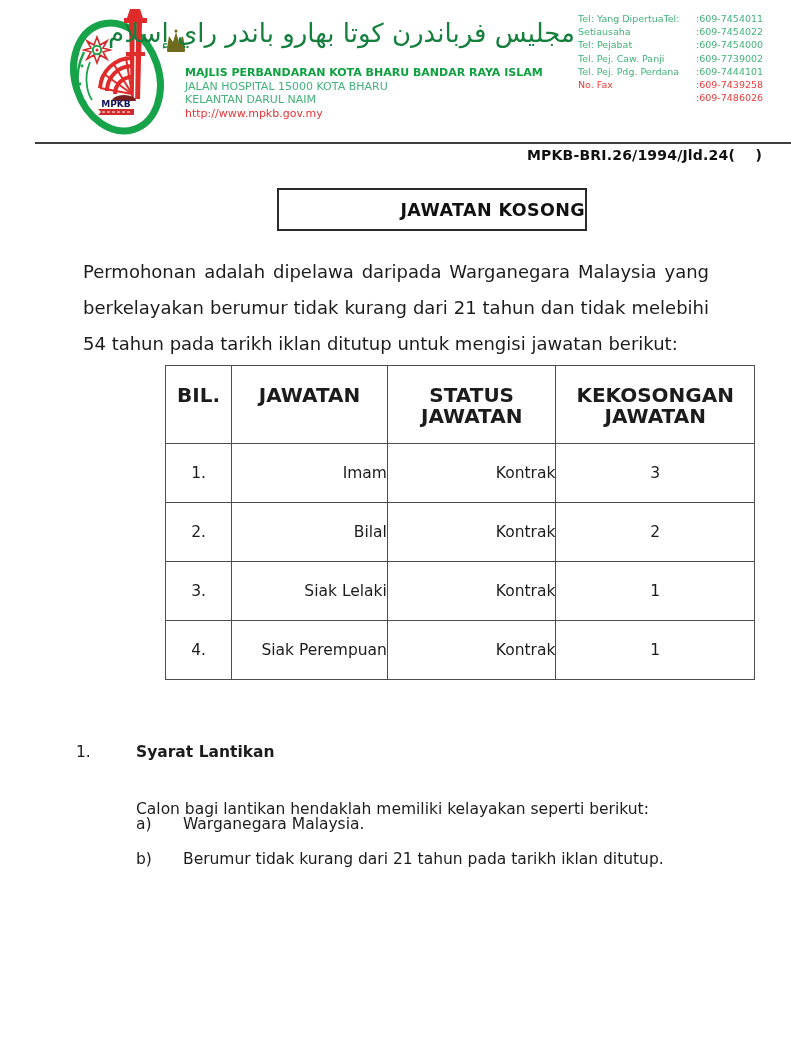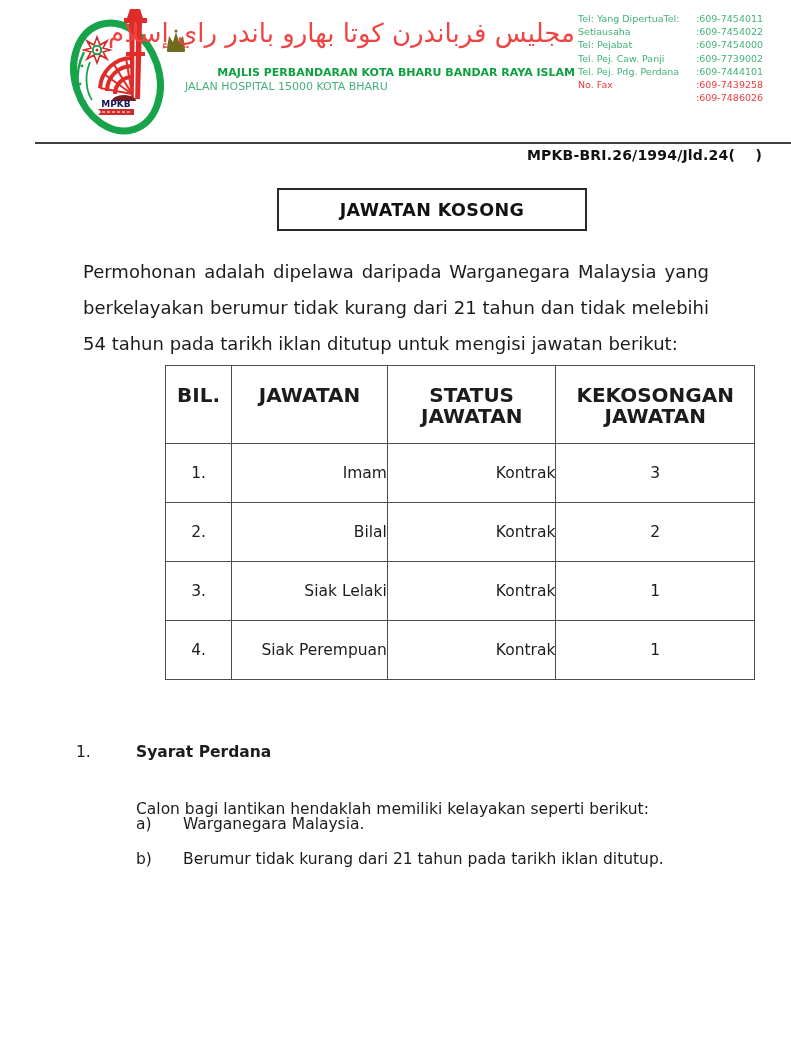--- a/index.html
+++ b/index.html
@@ -6,41 +6,41 @@
   body { background:#888; font-family:"DejaVu Sans", sans-serif; }
   #page {
     position:relative; width:791px; height:1046px; background:#ffffff;
     margin:0 auto; overflow:hidden; color:#1c1c1c;
   }
   
   #logo { position:absolute; left:60px; top:6px; width:128px; height:134px; }
   .jawi {
     position:absolute; left:183px; top:8px; width:392px; height:52px;
     direction:rtl; text-align:right; font-size:26px; line-height:50px;
-    color:#ef4444; white-space:nowrap;
+    color:#15803d; white-space:nowrap;
   }
   .org-block { position:absolute; left:185px; top:66px; width:390px; }
-  .org-name   { font-size:11px; font-weight:bold; color:#0ca13e; line-height:13.5px;text-align:right; }
+  .org-name   { font-size:11px; font-weight:bold; color:#0ca13e; line-height:13.5px; }
   .org-addr   { font-size:11px; color:#43b279; line-height:13.5px; }
   .org-site   { font-size:11px; color:#e53535; line-height:13.5px; }
   .contacts { position:absolute; left:578px; top:12px; width:205px; font-size:9.5px; line-height:13.2px; }
   .contact-row { display:flex; }
   .contact-label { width:118px; }
   .contact-value { width:87px; }
   .c-green { color:#43b279; }
   .c-red   { color:#ee3b3b; }
   .rule { position:absolute; left:35px; top:142px; width:756px; height:2px; background:#3e3e3e; }
   .ref {
     position:absolute; right:29px; top:147px; font-size:14px; font-weight:bold;
     color:#111; white-space:pre; letter-spacing:0.2px;
   }
   
   .title-box {
     position:absolute; left:277px; top:188px; width:310px; height:43px;
-    border:2px solid #2a2a2a; display:flex; align-items:center; justify-content:center;
+    border:2px solid #2a2a2a; display:flex; align-items:center; justify-content:flex-end;
   }
   .title-box span { font-size:17.5px; font-weight:bold; color:#111; letter-spacing:0.4px; }
   
   .intro {
     position:absolute; left:83px; top:254px; width:626px;
     font-size:18px; line-height:36px; text-align:justify; color:#1c1c1c;
   }
   
   table.vac {
     position:absolute; left:165px; top:365px; width:590px;
@@ -111,20 +111,22 @@
     <text x="56" y="101" text-anchor="middle" font-size="9" font-weight="bold" fill="#15155a" font-family="DejaVu Sans, sans-serif">MPKB</text>
     <path d="M38,103 h36 v6 h-36 l3,-3 z" fill="#d22a2a"></path>
     <line x1="42" y1="106" x2="70" y2="106" stroke="#ffffff" stroke-width="1" stroke-dasharray="3 2"></line>
   </svg>
 
   <div class="jawi">مجليس فرباندرن كوتا بهارو باندر راي إسلام</div>
 
   <div class="org-block">
     <div class="org-name">MAJLIS PERBANDARAN KOTA BHARU BANDAR RAYA ISLAM</div>
     <div class="org-addr">JALAN HOSPITAL 15000 KOTA BHARU</div>
+    <div class="org-addr">KELANTAN DARUL NAIM</div>
+    <div class="org-site">http://www.mpkb.gov.my</div>
   </div>
 
   <div class="contacts">
     <div class="contact-row">
       <span class="contact-label c-green">Tel: Yang DipertuaTel:</span>
       <span class="contact-value c-green">:609-7454011</span>
     </div>
     <div class="contact-row">
       <span class="contact-label c-green">Setiausaha</span>
       <span class="contact-value c-green">:609-7454022</span>
@@ -198,21 +200,21 @@
         <td class="c-center">4.</td>
         <td class="c-left">Siak Perempuan</td>
         <td class="c-left">Kontrak</td>
         <td class="c-center">1</td>
       </tr>
     </tbody>
   </table>
 
   <div class="sec">
     <span class="sec-num">1.</span>
-    <span class="sec-head">Syarat Perdana</span>
+    <span class="sec-head">Syarat Lantikan</span>
     <span class="sec-intro">Calon bagi lantikan hendaklah memiliki kelayakan seperti berikut:</span>
     <span class="item-a-l">a)</span>
     <span class="item-a-t">Warganegara Malaysia.</span>
     <span class="item-b-l">b)</span>
     <span class="item-b-t">Berumur tidak kurang dari 21 tahun pada tarikh iklan ditutup.</span>
   </div>
 
 </div>
 
 </body></html>

